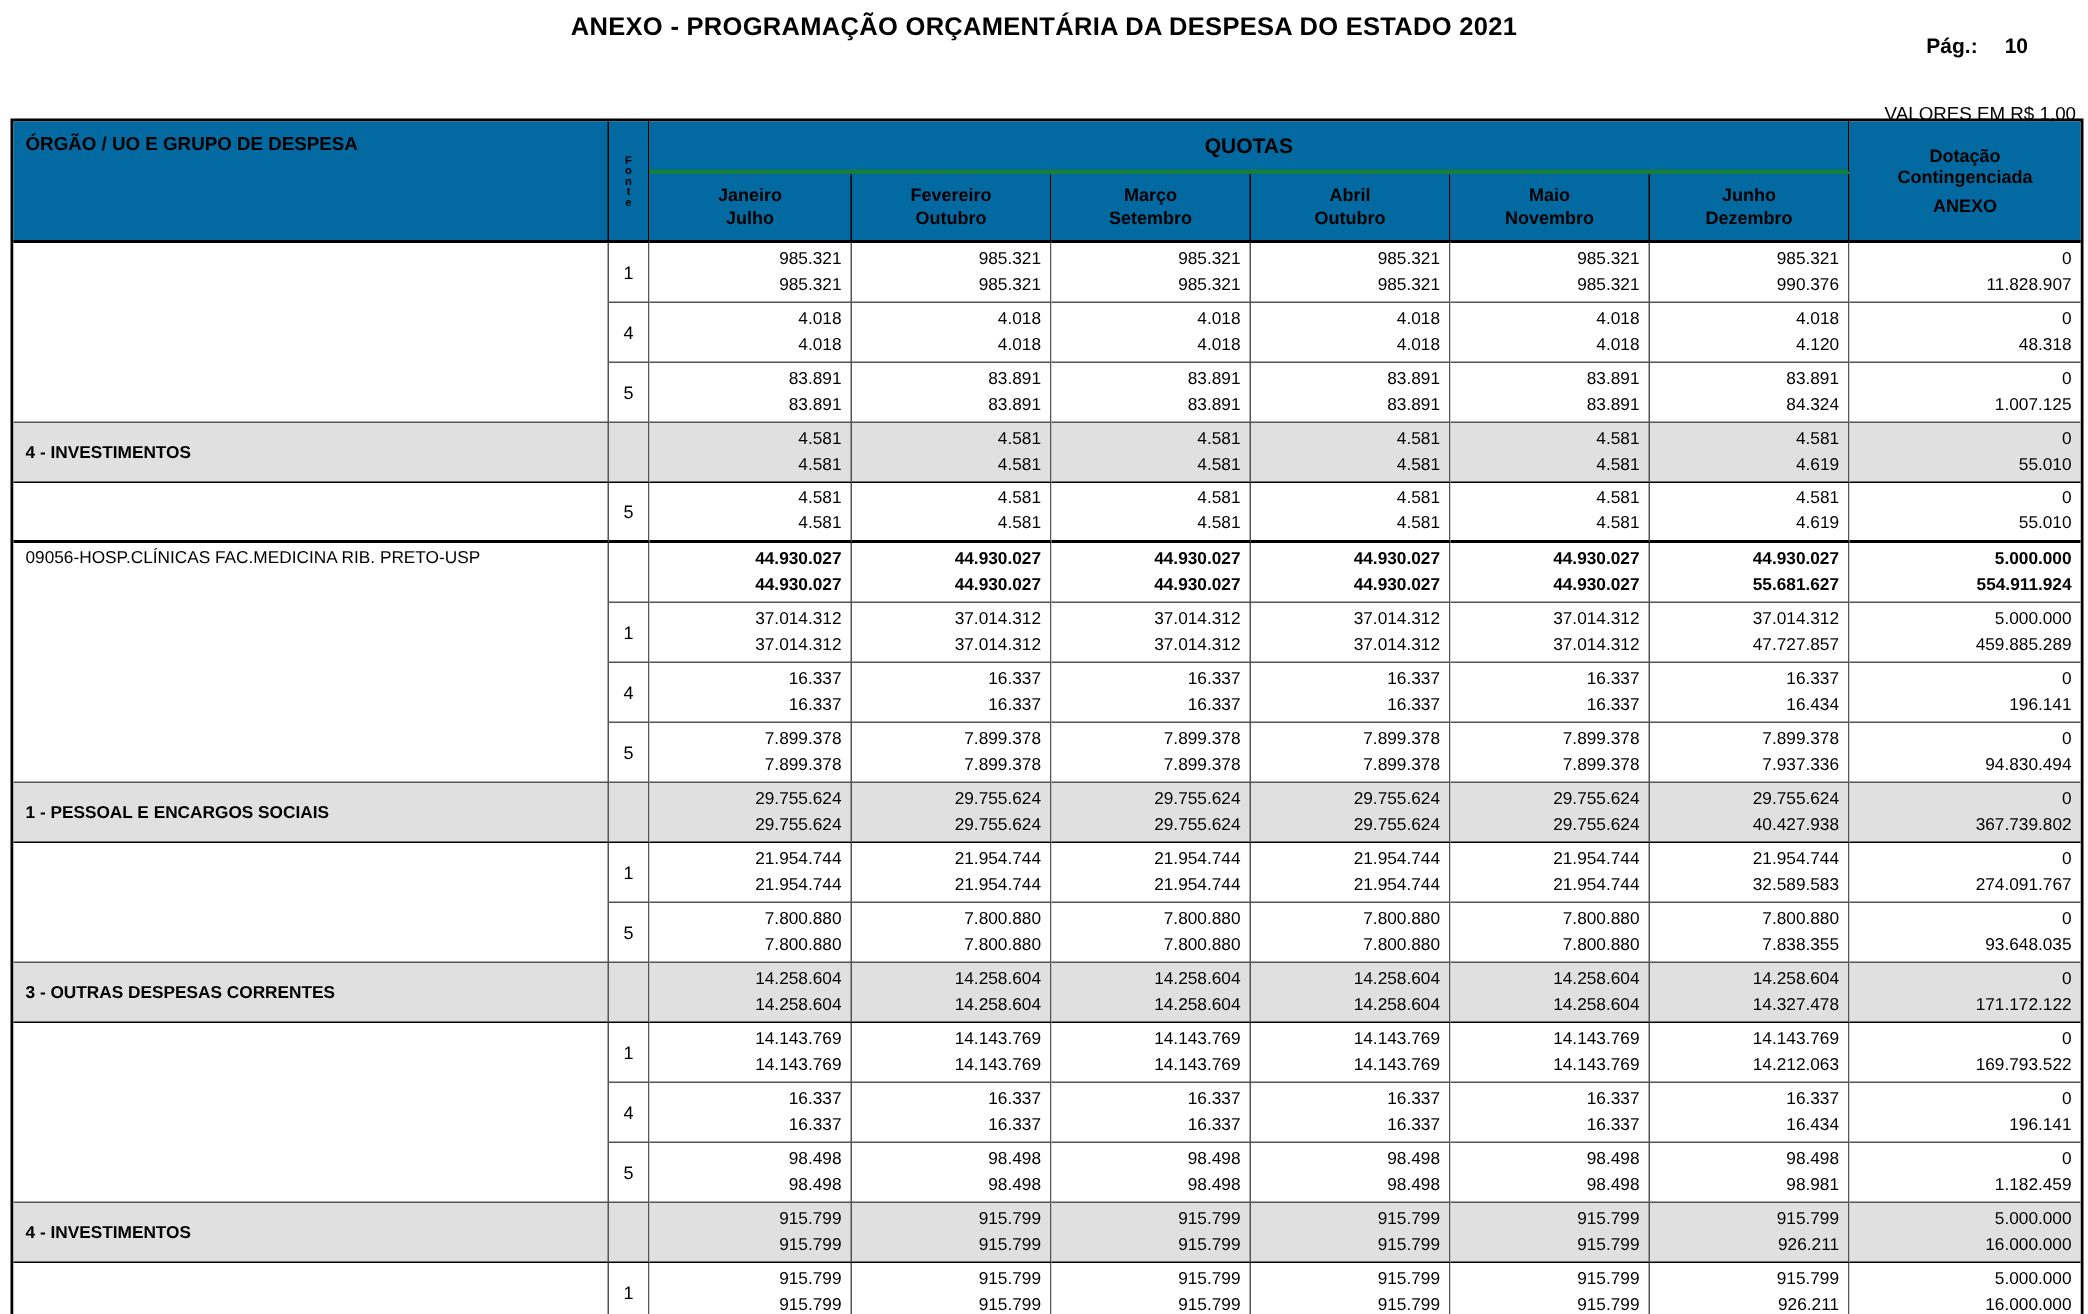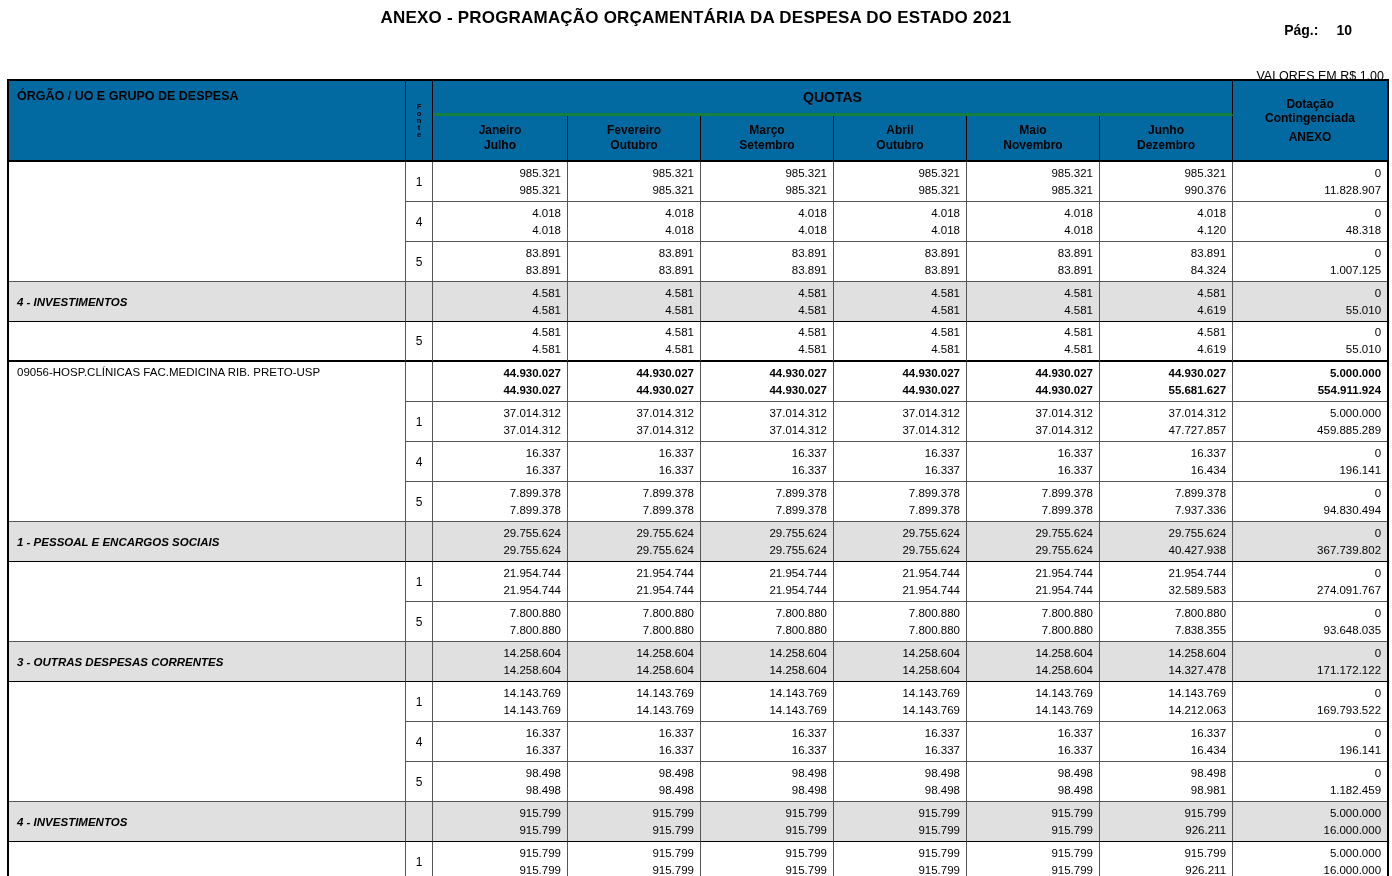--- a/index.html
+++ b/index.html
@@ -53,21 +53,21 @@
     text-align:left; padding-left:8px; font-weight:normal; font-size:11.5px;
   }
   tr.org .c-label { vertical-align:top; padding-top:4px; }
   .c-fonte { text-align:center; font-size:12px; }
   .cell-v div {
     text-align:right; padding-right:6px; font-size:11.5px; line-height:17px;
     white-space:nowrap;
   }
   tr.org .cell-v div { font-weight:bold; }
   tr.group td { background:#e0e0e0; border-bottom-color:#000; }
-  tr.group .c-label { font-weight:bold;font-style:italic; }
+  tr.group .c-label { font-weight:bold; }
 </style>
 </head>
 <body>
 
 <div class="doc-title">ANEXO - PROGRAMAÇÃO ORÇAMENTÁRIA DA DESPESA DO ESTADO 2021</div>
 
 <div class="pag-block">
   <span>Pág.:</span><span class="pag-num">10</span>
 </div>
 

